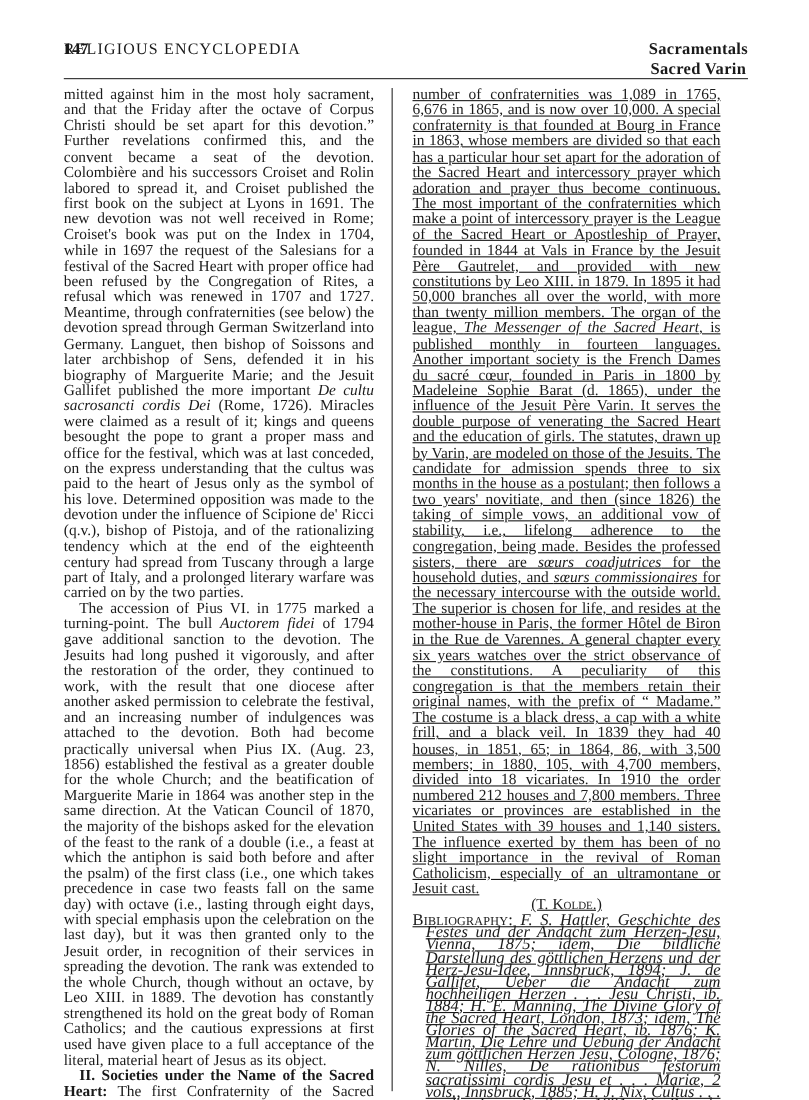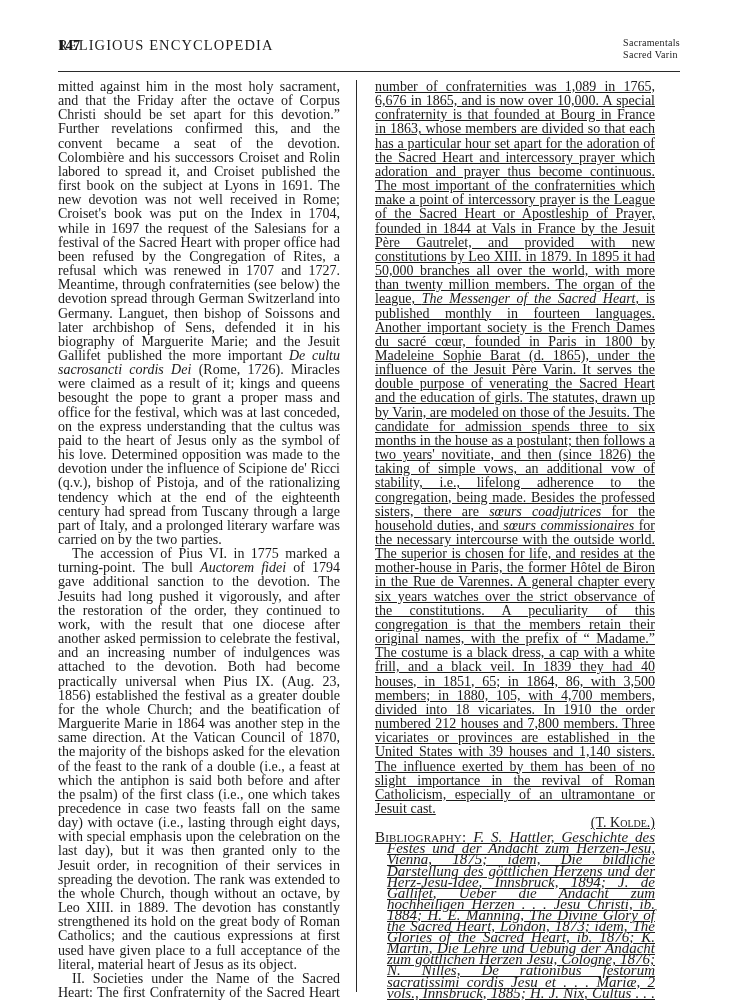--- a/index.html
+++ b/index.html
@@ -39,23 +39,23 @@
   .head-title {
     position: absolute;
     left: 0;
     right: 0;
     text-align: left;
     font-size: 14.5px;
     letter-spacing: 1.1px;
     line-height: 1;
   }
   .head-entry {
-    text-align: left;
-    font-weight: normal;
-    font-size: 10px;
+    text-align: center;
+    font-weight: bold;
+    font-size: 15px;
     line-height: 1.18;
     letter-spacing: 0.3px;
     margin-top: -1px;
     z-index: 2;
   }
   .head-entry div { white-space: nowrap; }
 
   .head-rule {
     margin-top: 5px;
     border: 0;
@@ -91,25 +91,25 @@
     text-align: justify;
     text-indent: 0;
     hyphens: none;
     word-spacing: 0.1px;
   }
   p.body.indent { text-indent: 14px; }
   p.body + p.body { margin-top: 0; }
 
   .sc { font-variant: small-caps; }
   i, .it { font-style: italic; }
-  b, .bd { font-weight: normal; }
+  b, .bd { font-weight: bold; }
 
   .signature {
     display: block;
-    text-align: right;
+    text-align: center;
     font-variant: small-caps;
   }
 
   
   .biblio {
     margin: 2px 0 0 0;
     font-size: 15px;
     line-height: 11.1px;
     text-align: justify;
     padding-left: 12px;

